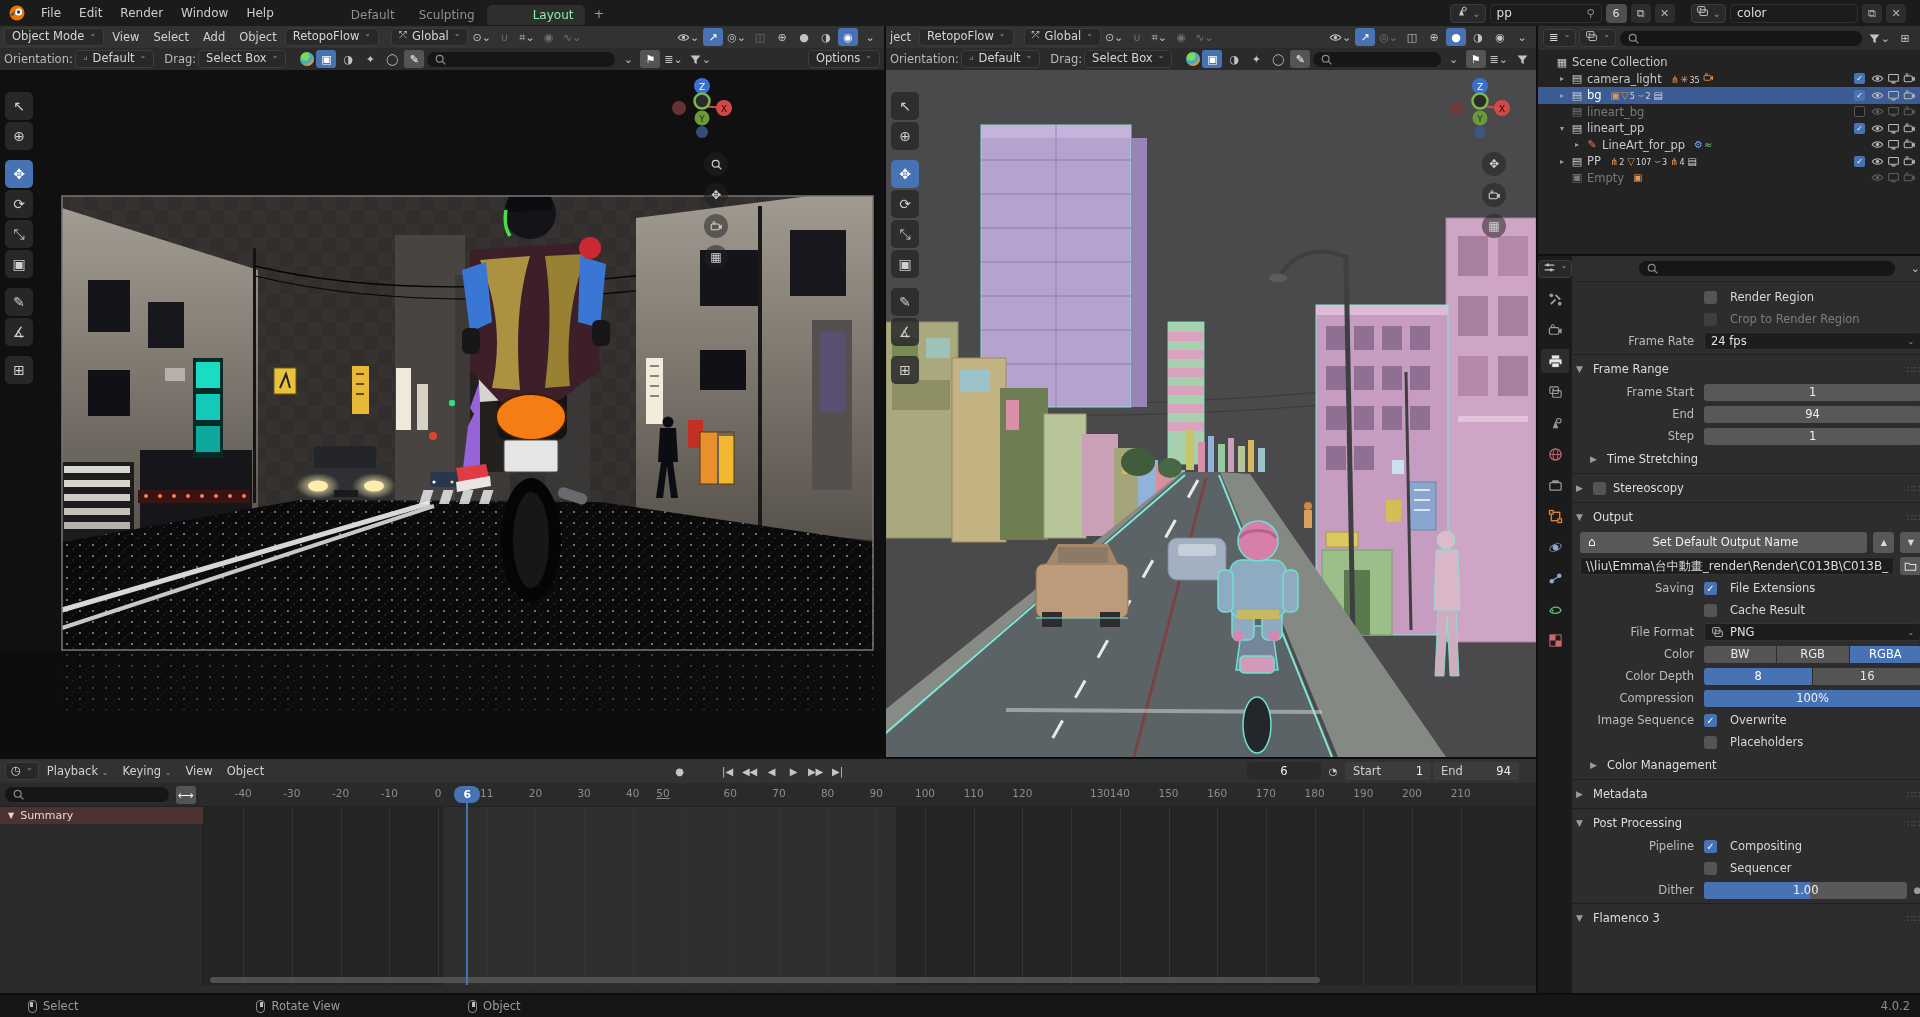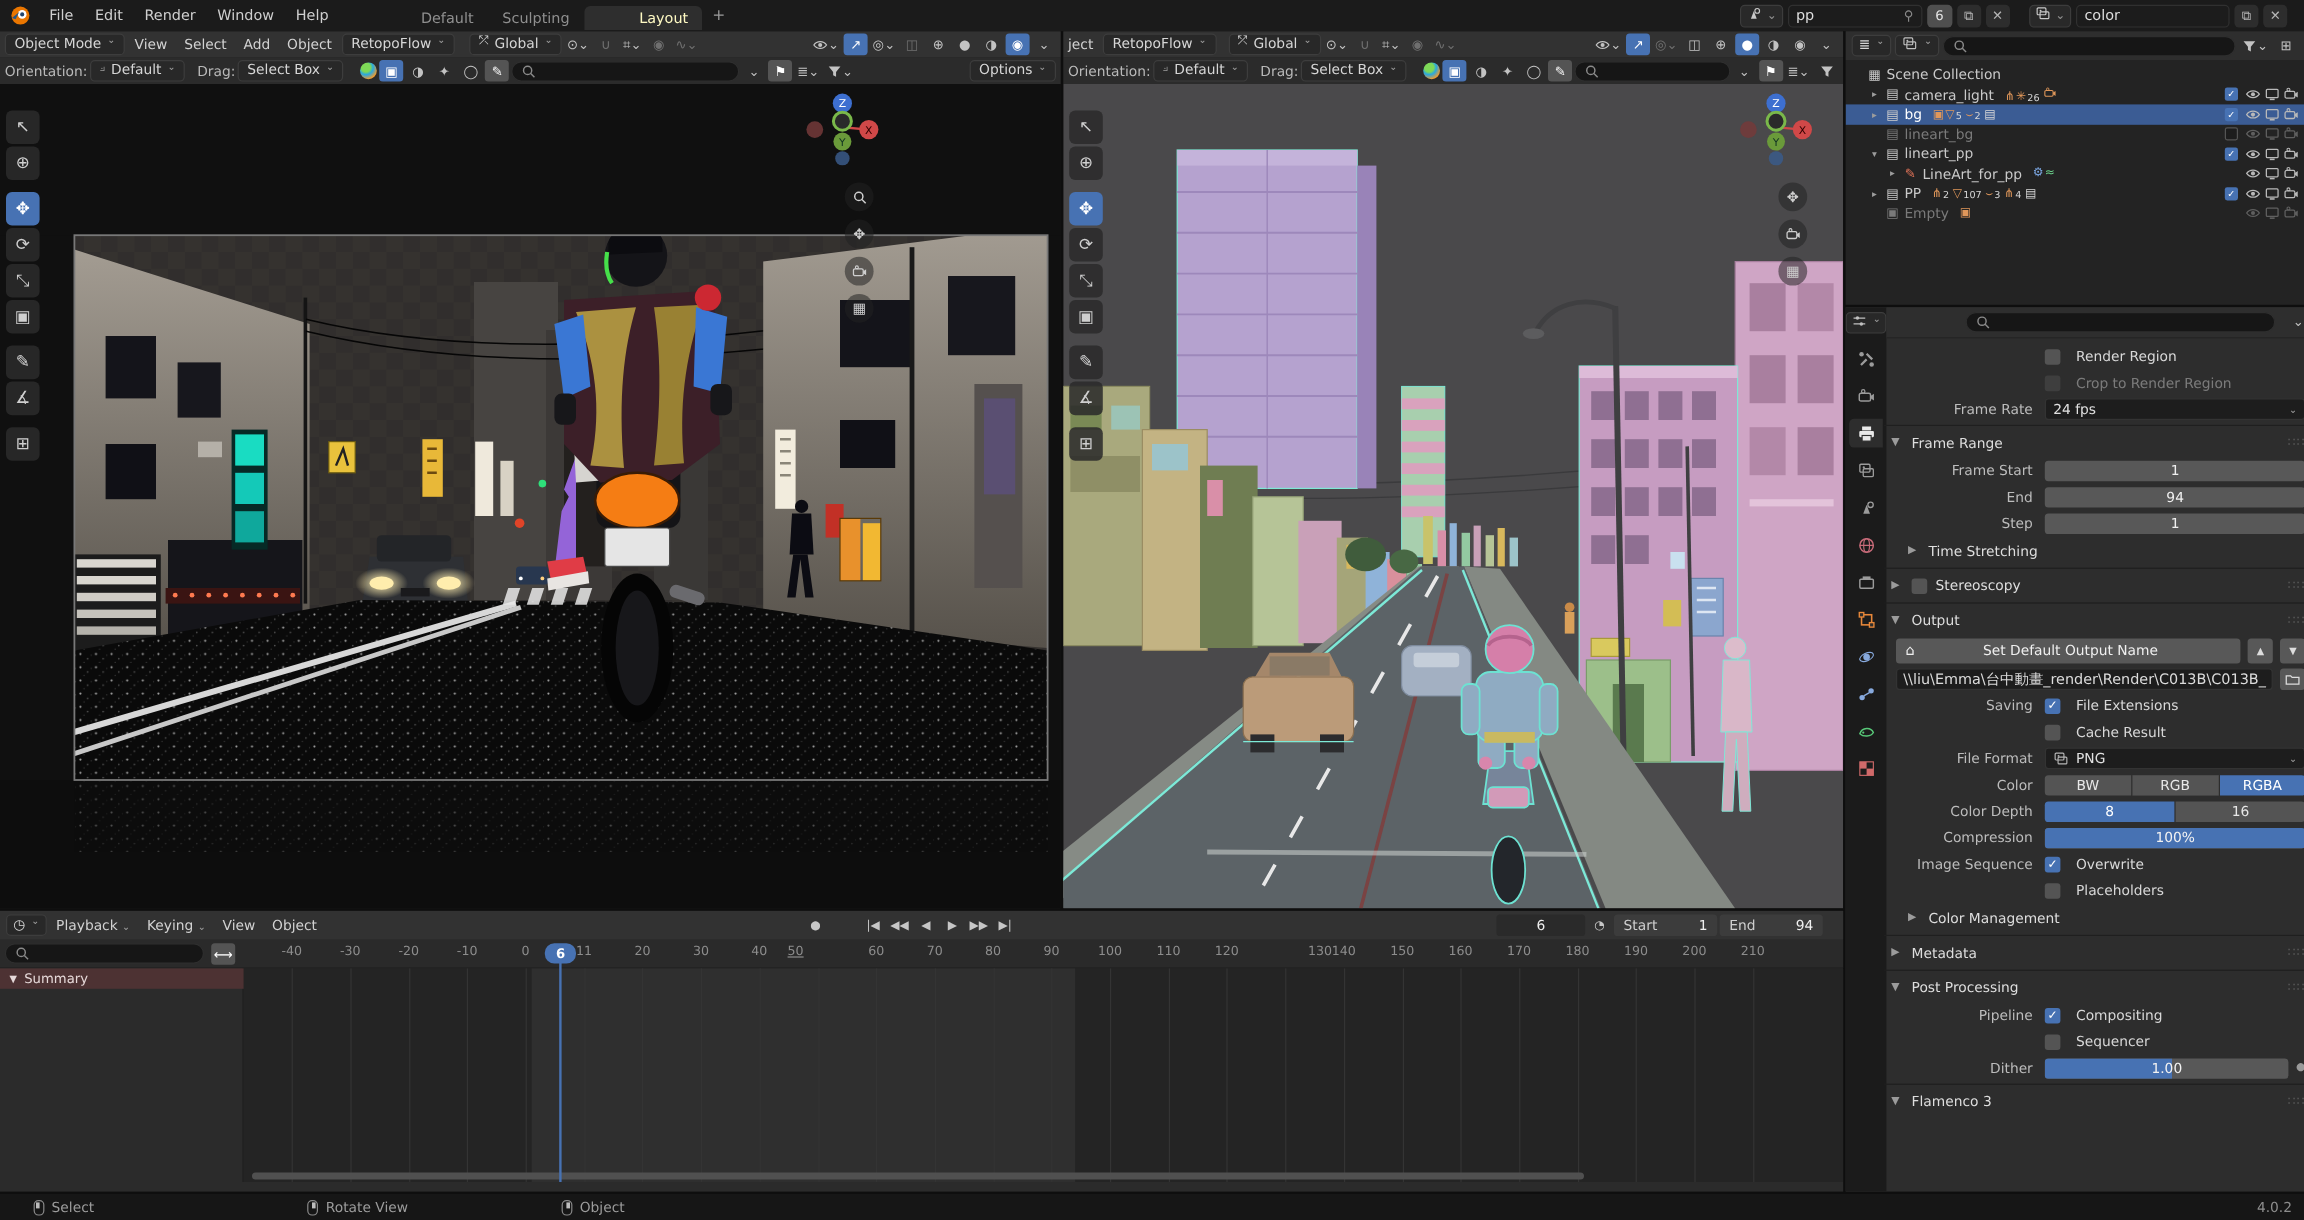--- a/index.html
+++ b/index.html
@@ -2,21 +2,21 @@
 <html><head>
 <meta charset="utf-8">
 <style>
   * { margin:0; padding:0; box-sizing:border-box; font-family:"DejaVu Sans", sans-serif; }
   html,body { width:1920px; height:1017px; overflow:hidden; background:#0e0e0e; }
   .ed { position:absolute; overflow:hidden; }
   
   #topbar { left:0; top:0; width:1920px; height:26px; background:#1b1b1b; display:flex; align-items:center; }
   .menu-item { color:#cfcfcf; font-size:12px; padding:0 9px; line-height:26px; cursor:default; }
   .ws-tab { color:#8f8f8f; font-size:12px; padding:3px 12px; margin-top:4px; border-radius:5px 5px 0 0; }
-  .ws-tab.active { background:#2e2e2e; color:#fef9c3;padding-left:46px; }
+  .ws-tab.active { background:#2e2e2e; color:#86efac;padding-left:46px; }
   .ws-add { color:#9a9a9a; font-size:13px; padding:0 8px; }
   .tb-right { margin-left:auto; display:flex; align-items:center; gap:4px; padding-right:14px; }
   .idchip { display:flex; align-items:center; height:19px; background:#292929; border:1px solid #3c3c3c; border-radius:4px; }
   .idchip .ic { font-size:11px; color:#bdbdbd; padding:0 4px; }
   .idchip .cv { font-size:10px; color:#8f8f8f; padding-right:4px; }
   .idfield { display:flex; align-items:center; height:19px; background:#1c1c1c; border:1px solid #303030; border-radius:4px; color:#dedede; font-size:12px; padding:0 6px; }
   .badge6 { background:#4f4f4f; color:#e2e2e2; font-size:11px; height:19px; line-height:19px; padding:0 7px; border-radius:4px; }
   .sq { width:20px; height:19px; background:#2d2d2d; border-radius:4px; color:#b5b5b5; font-size:11px; display:flex; align-items:center; justify-content:center; }
   
   .vp { background:#1a1a1a; }
@@ -822,21 +822,21 @@
         <span class="spacer"></span>
         <span style="width: 14px;"></span>
       </div>
       <div class="ol-row" style="padding-left: 19px;">
         <span class="ol-arrow">▸</span>
         <span class="ol-ic" style="color: rgb(206, 206, 206);">▤</span>
         <span>camera_light</span>
         <span class="ol-badges">
           <span class="bg1" style="color: rgb(224, 151, 90);">⋔</span>
           <span class="bg1" style="color: rgb(224, 151, 90);">✳</span>
-          <span class="cnt">26</span>
+          <span class="cnt">35</span>
           <span class="bg1"><svg class="tgl" style="width:11px;height:11px;color:#e0975a">
               <use href="#s-cam"></use>
             </svg></span>
         </span>
         <span class="spacer"></span>
         <span class="olcb">✓</span>
         <span style="opacity: 1; display: flex;">
           <svg class="tgl">
             <use href="#s-eye"></use>
           </svg>

